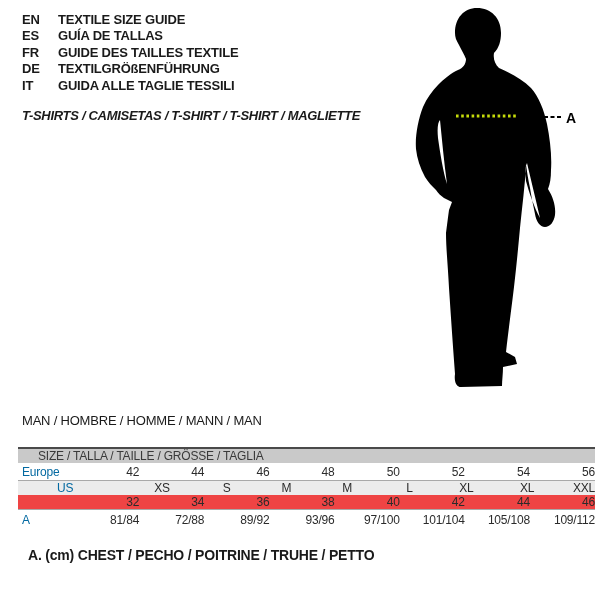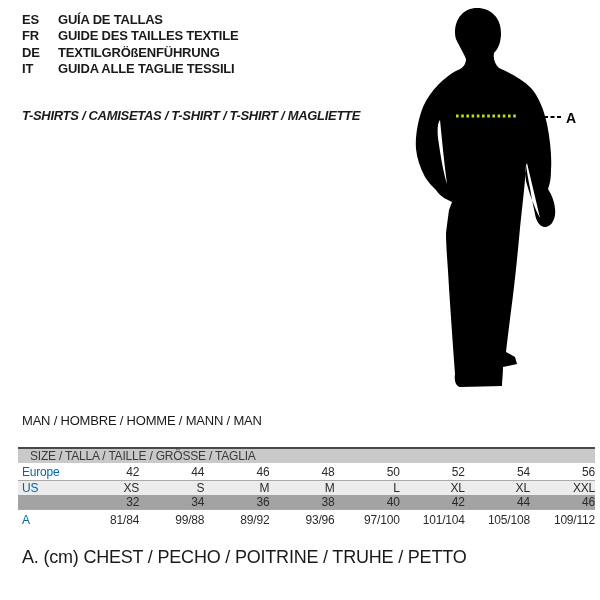--- a/index.html
+++ b/index.html
@@ -19,38 +19,41 @@
   .categories{left:22px;top:105px;font-size:13px;font-weight:700;letter-spacing:-0.3px;}
   .category-line{height:21px;line-height:21px;white-space:nowrap;font-style:italic;}
 
   
   .section-heading{left:22px;top:413px;font-size:13px;font-weight:400;letter-spacing:-0.2px;}
 
   
   .size-table{left:18px;top:447px;width:577px;font-size:12px;letter-spacing:-0.2px;}
   .t-row{display:grid;grid-template-columns:56px repeat(8,1fr);align-items:center;}
   .t-header{background:#c9c9c9;border-top:2px solid #4a4a4a;height:14px;line-height:14px;
-            color:#3a3a3a;padding-left:12px;}
+            color:#3a3a3a;padding-left:20px;}
   .t-row.r0{height:17px;border-bottom:1px solid #a9a9a9;}
-  .t-row.r1{height:14px;background:#ececec;}
-  .t-row.r2{height:14px;background:#a3a3a3;border-bottom:1px solid #a9a9a9;}
+  .t-row.r1{height:14px;background:#ececec;padding-left:35px;}
+  .t-row.r2{height:14px;background:#ef4444;border-bottom:1px solid #a9a9a9;}
   .t-row.r3{height:19px;}
   .t-cell{text-align:right;color:#2b2b2b;line-height:14px;}
   .t-label{text-align:left;padding-left:4px;color:#0369a1;}
 
   
-  .footnote{left:22px;top:547px;font-size:18px;font-weight:400;letter-spacing:-0.2px;}
+  .footnote{left:28px;top:547px;font-size:14px;font-weight:700;letter-spacing:-0.2px;}
 
   
   .figure-svg{left:0;top:0;width:600px;height:600px;}
 </style>
 </head>
 <body>
 
 <div class="abs lang-list">
+  <div class="lang-row">
+    <span class="lang-code">EN</span><span class="lang-text">TEXTILE SIZE GUIDE</span>
+  </div>
 
   <div class="lang-row">
     <span class="lang-code">ES</span><span class="lang-text">GUÍA DE TALLAS</span>
   </div>
 
   <div class="lang-row">
     <span class="lang-code">FR</span><span class="lang-text">GUIDE DES TAILLES TEXTILE</span>
   </div>
 
   <div class="lang-row">
@@ -148,21 +151,21 @@
         <span class="t-cell">38</span>
         <span class="t-cell">40</span>
         <span class="t-cell">42</span>
         <span class="t-cell">44</span>
         <span class="t-cell">46</span>
       </div>
 
   <div class="t-row r3">
     <span class="t-cell t-label">A</span>
   <span class="t-cell">81/84</span>
-        <span class="t-cell">99/88</span>
+        <span class="t-cell">72/88</span>
         <span class="t-cell">89/92</span>
         <span class="t-cell">93/96</span>
         <span class="t-cell">97/100</span>
         <span class="t-cell">101/104</span>
         <span class="t-cell">105/108</span>
         <span class="t-cell">109/112</span>
       </div>
 </div>
 </div>
 

